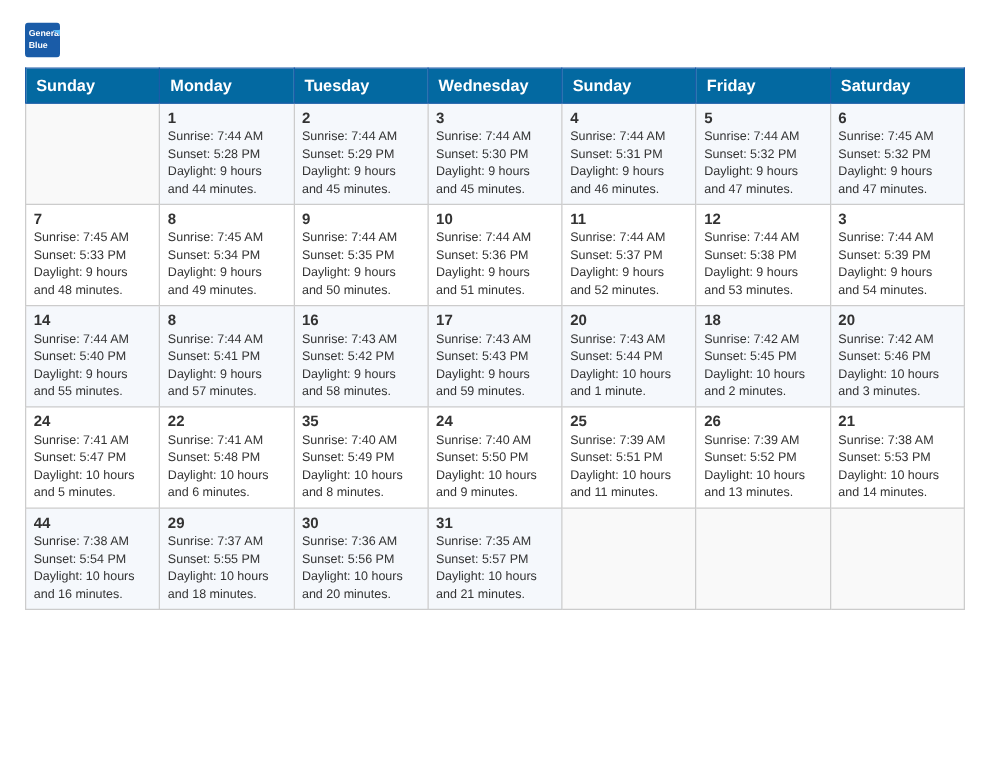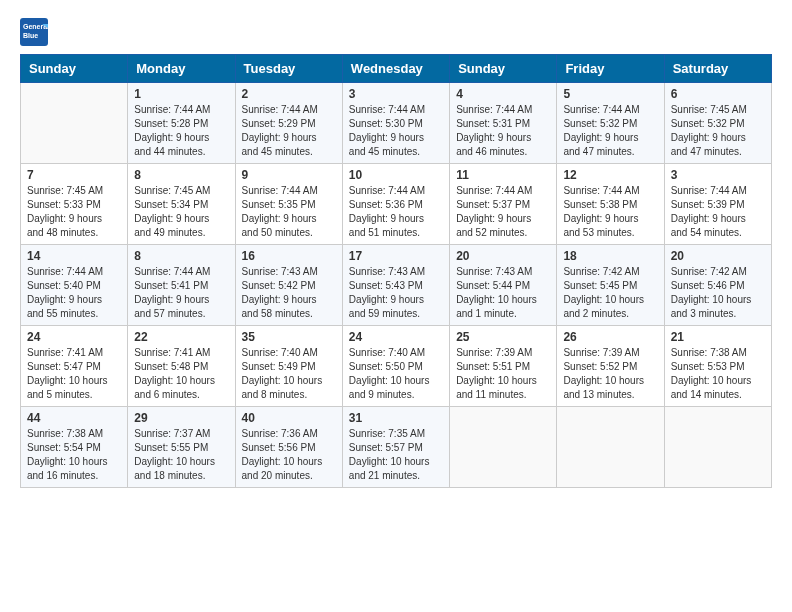--- a/index.html
+++ b/index.html
@@ -195,21 +195,21 @@
           <td><span class="day-num">26</span>
           <span class="cell-text">Sunrise: 7:39 AM<br>Sunset: 5:52 PM<br>Daylight: 10 hours and 13 minutes.</span></td>
           <td><span class="day-num">21</span>
           <span class="cell-text">Sunrise: 7:38 AM<br>Sunset: 5:53 PM<br>Daylight: 10 hours and 14 minutes.</span></td>
         </tr>
         <tr>
           <td><span class="day-num">44</span>
           <span class="cell-text">Sunrise: 7:38 AM<br>Sunset: 5:54 PM<br>Daylight: 10 hours and 16 minutes.</span></td>
           <td><span class="day-num">29</span>
           <span class="cell-text">Sunrise: 7:37 AM<br>Sunset: 5:55 PM<br>Daylight: 10 hours and 18 minutes.</span></td>
-          <td><span class="day-num">40</span>
+          <td><span class="day-num">30</span>
           <span class="cell-text">Sunrise: 7:36 AM<br>Sunset: 5:56 PM<br>Daylight: 10 hours and 20 minutes.</span></td>
           <td><span class="day-num">31</span>
           <span class="cell-text">Sunrise: 7:35 AM<br>Sunset: 5:57 PM<br>Daylight: 10 hours and 21 minutes.</span></td>
           <td class="empty-cell"></td>
           <td class="empty-cell"></td>
           <td class="empty-cell"></td>
         </tr>
       </tbody>
   </table>
 </div>

